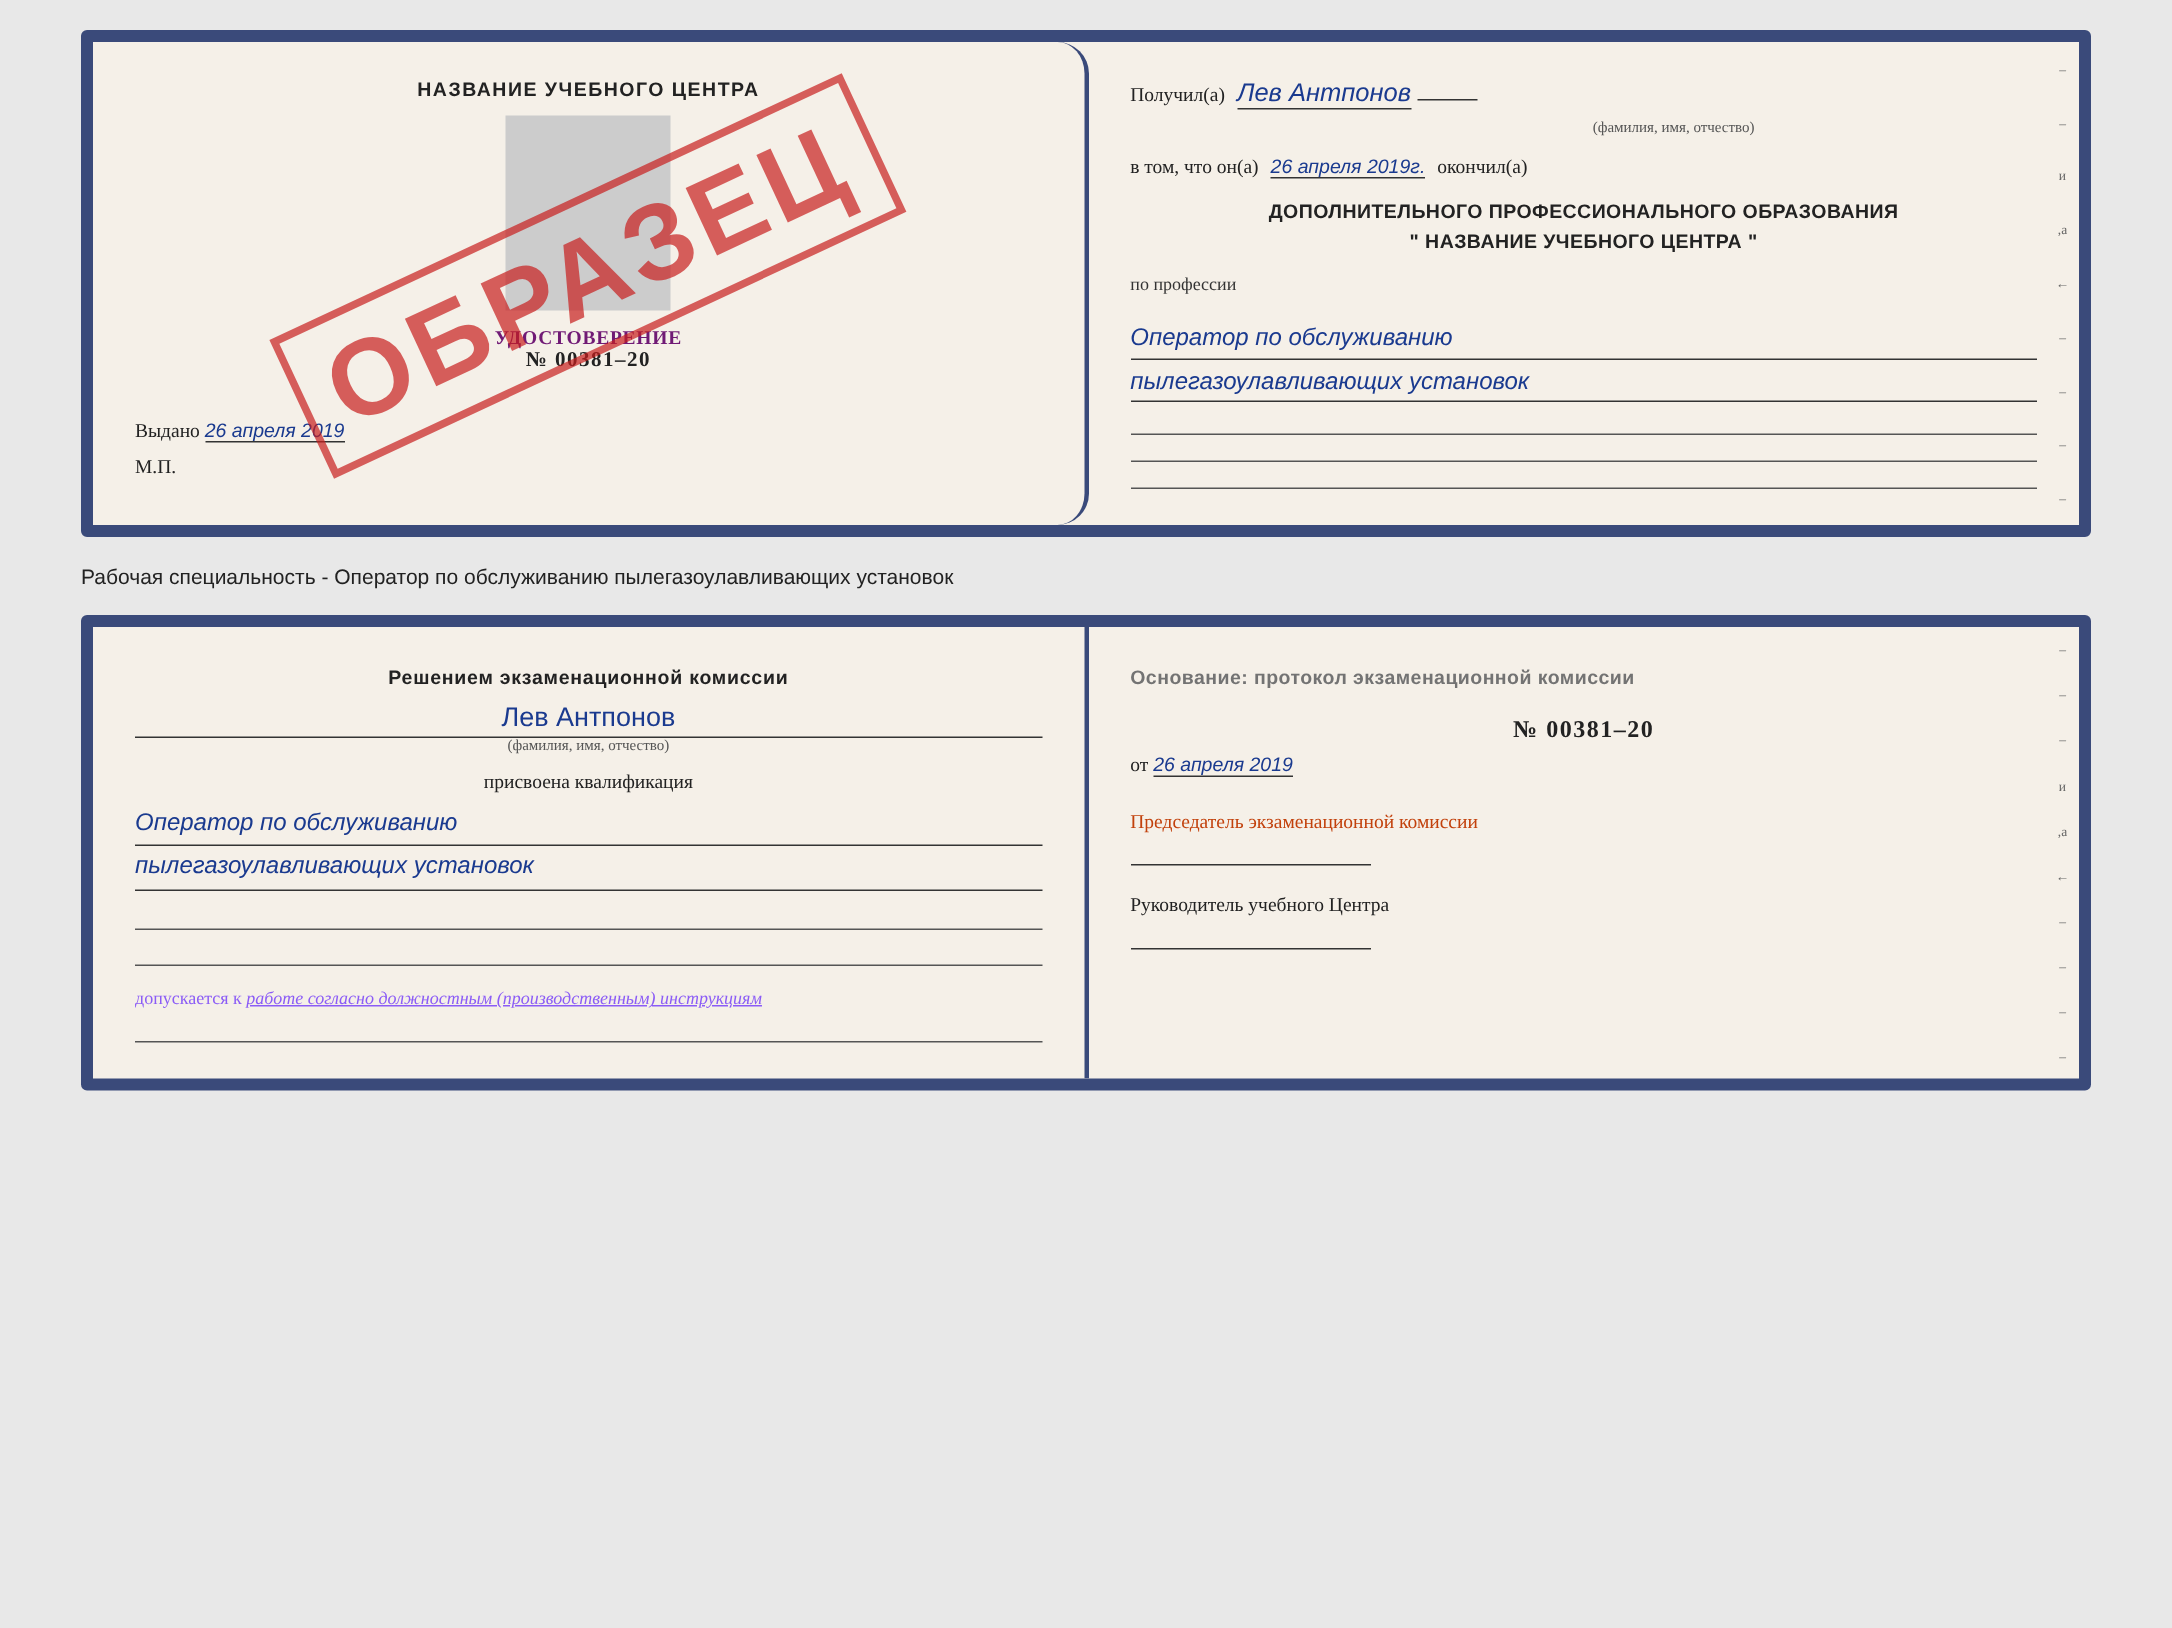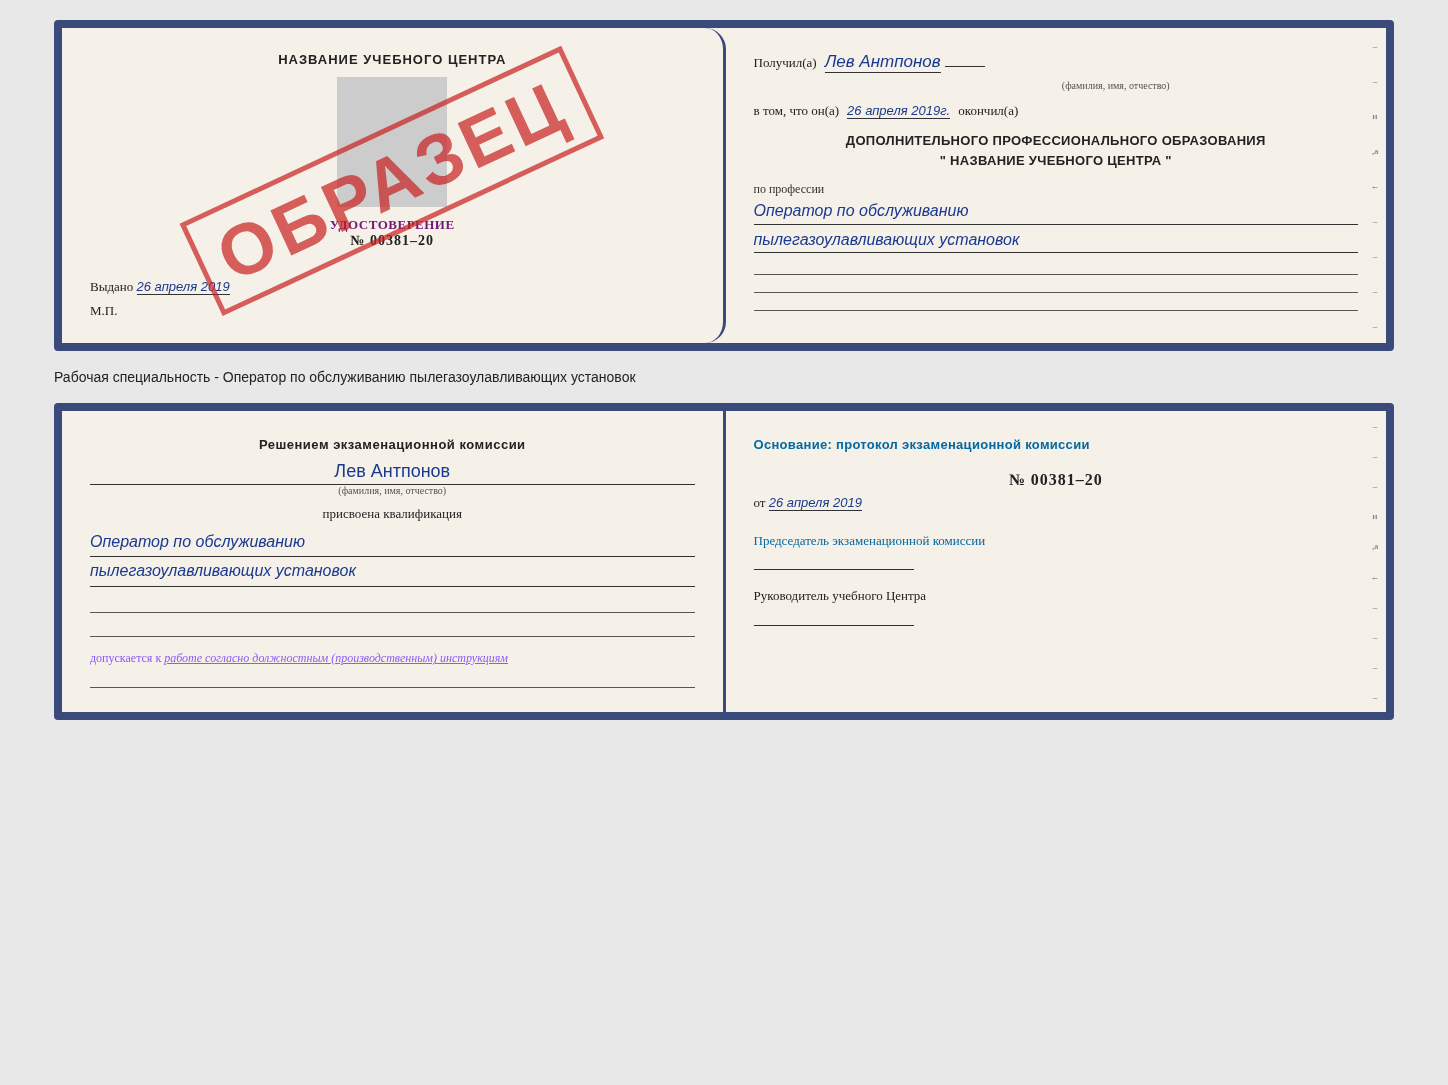--- a/index.html
+++ b/index.html
@@ -130,21 +130,21 @@
       letter-spacing: 0.3px;
       line-height: 1.5;
       color: #222;
       font-family: Arial, sans-serif;
     }
 
     .cert-profession-label {
       font-size: 12px;
       color: #333;
       margin-top: 10px;
-      margin-bottom: 1px;
+      margin-bottom: 16px;
     }
 
     .cert-profession-value {
       font-size: 16px;
       color: #1a3a8f;
       border-bottom: 1px solid #333;
       display: block;
       margin-bottom: 2px;
       font-style: italic;
       font-family: 'Comic Sans MS', cursive, sans-serif;
@@ -271,21 +271,21 @@
 
     .qual-allowed-value {
       font-style: italic;
       text-decoration: underline;
       font-size: 12px;
     }
 
     
     .qual-right-basis {
       font-size: 13px;
-      color: #0369a1;
+      color: #737373;
       font-family: Arial, sans-serif;
       font-weight: bold;
       letter-spacing: 0.3px;
       margin-bottom: 16px;
       line-height: 1.5;
       text-align: left;
     }
 
     .qual-protocol-number {
       font-size: 16px;
@@ -297,21 +297,21 @@
     }
 
     .qual-protocol-date {
       font-size: 13px;
       color: #222;
       margin-bottom: 20px;
     }
 
     .qual-commission-label {
       font-size: 13px;
-      color: #0369a1;
+      color: #c2410c;
       line-height: 1.5;
       margin-bottom: 6px;
     }
 
     .qual-signature-line {
       border-bottom: 1px solid #333;
       height: 14px;
       width: 160px;
       margin-bottom: 16px;
     }

